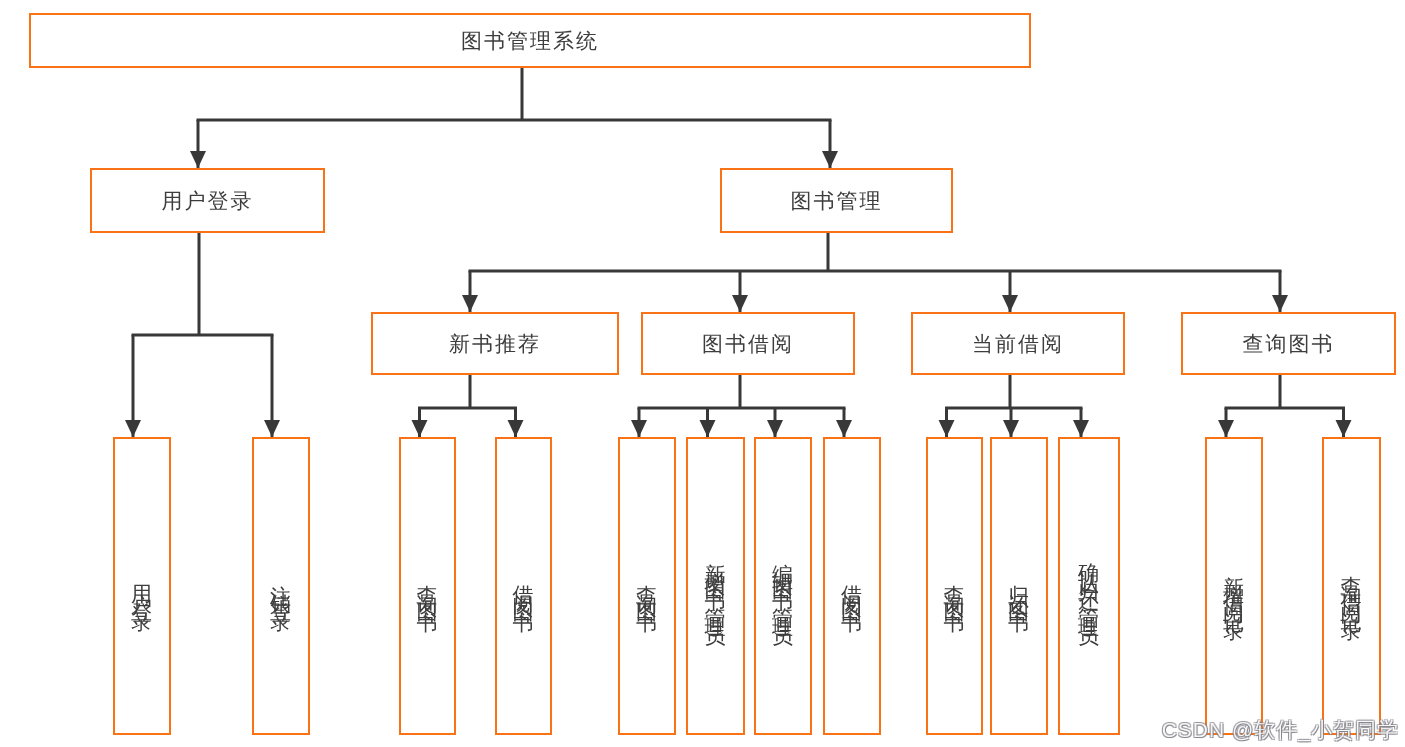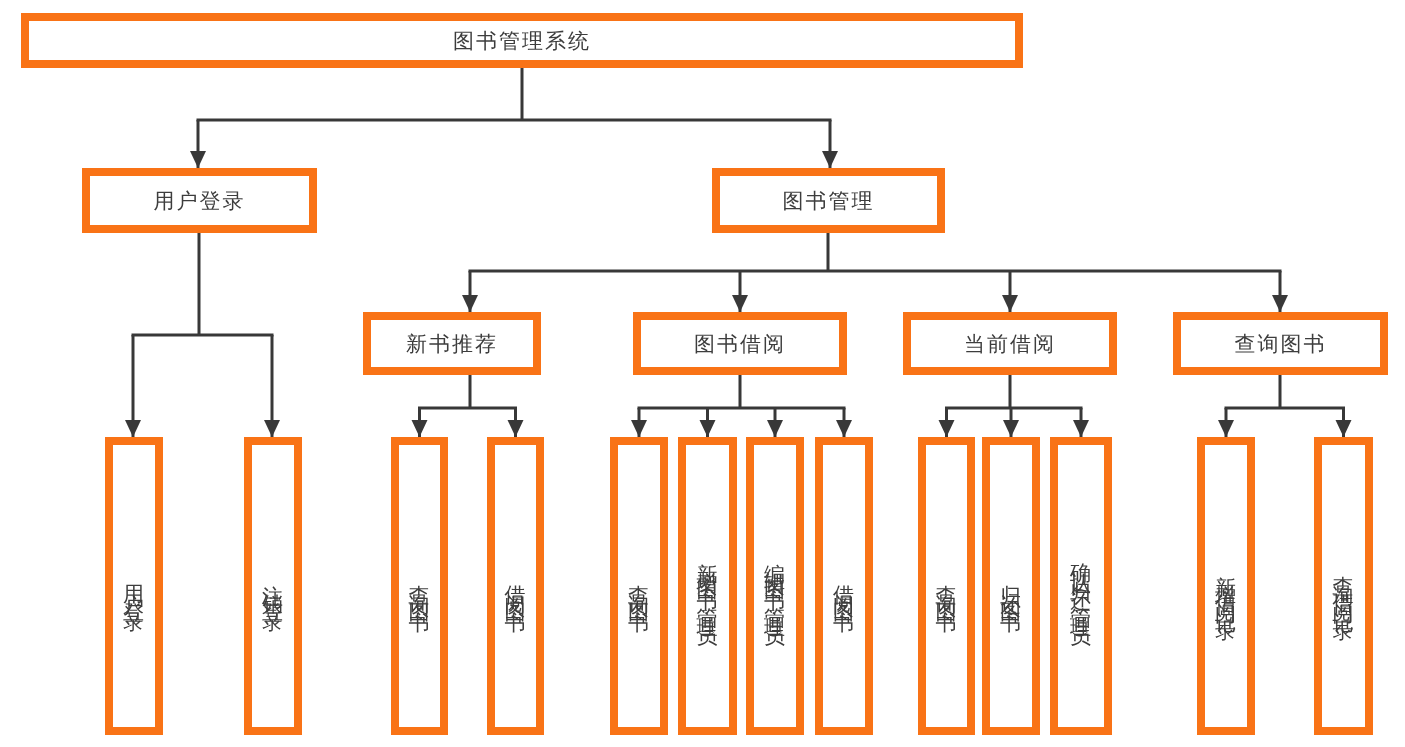--- a/index.html
+++ b/index.html
@@ -19,29 +19,30 @@
     position: absolute;
     left: 0; top: 0;
     width: 1405px;
     height: 747px;
     pointer-events: none;
   }
   .node {
     position: absolute;
     box-sizing: border-box;
     background: #ffffff;
-    border: 8px solid #f97316;
+    border: 2px solid #f97316;
     color: #3d3d3d;
     display: flex;
     align-items: center;
     justify-content: center;
     font-size: 21px;
     letter-spacing: 2px;
     z-index: 2;
     white-space: nowrap;
+    margin-left: 8px;
   }
   .node-v {
     writing-mode: vertical-rl;
     text-orientation: mixed;
     letter-spacing: 9px;
     white-space: normal;
     line-height: 1.0;
     padding: 6px 0;
   }
   .watermark {
@@ -103,21 +104,21 @@
       <path d="M1226 408 L1226 437"></path>
       <path d="M1343.5 408 L1343.5 437"></path>
     </g>
   </svg>
 
   <div class="node" style="left:21px; top:13px; width:1002px; height:55px;">图书管理系统</div>
 
   <div class="node" style="left:82px; top:168px; width:235px; height:65px;">用户登录</div>
   <div class="node" style="left:712px; top:168px; width:233px; height:65px;text-align:center;">图书管理</div>
 
-  <div class="node" style="left:363px; top:312px; width:178px; height:63px;">新书推荐</div>
+  <div class="node" style="left:363px; top:312px; width:248px; height:63px;">新书推荐</div>
   <div class="node" style="left:633px; top:312px; width:214px; height:63px;">图书借阅</div>
   <div class="node" style="left:903px; top:312px; width:214px; height:63px;">当前借阅</div>
   <div class="node" style="left:1173px; top:312px; width:215px; height:63px;">查询图书</div>
 
   <div class="node node-v" style="left:105px; top:437px; width:58px; height:298px;">用户登录</div>
   <div class="node node-v" style="left:244px; top:437px; width:58px; height:298px;">注销登录</div>
 
   <div class="node node-v" style="left:391px; top:437px; width:57px; height:298px;">查询图书</div>
   <div class="node node-v" style="left:487px; top:437px; width:57px; height:298px;">借阅图书</div>
 
@@ -126,14 +127,15 @@
   <div class="node node-v" style="left:746px; top:437px; width:58px; height:298px;">编辑图书（管理员）</div>
   <div class="node node-v" style="left:815px; top:437px; width:58px; height:298px;">借阅图书</div>
 
   <div class="node node-v" style="left:918px; top:437px; width:57px; height:298px;">查询图书</div>
   <div class="node node-v" style="left:982px; top:437px; width:58px; height:298px;">归还图书</div>
   <div class="node node-v" style="left:1050px; top:437px; width:62px; height:298px;">确认归还（管理员）</div>
 
   <div class="node node-v" style="left:1197px; top:437px; width:58px; height:298px;">新增借阅记录</div>
   <div class="node node-v" style="left:1314px; top:437px; width:59px; height:298px;">查询借阅记录</div>
 
+  <div class="watermark">CSDN @软件_小贺同学</div>
 
 </div>
 
 </body></html>

